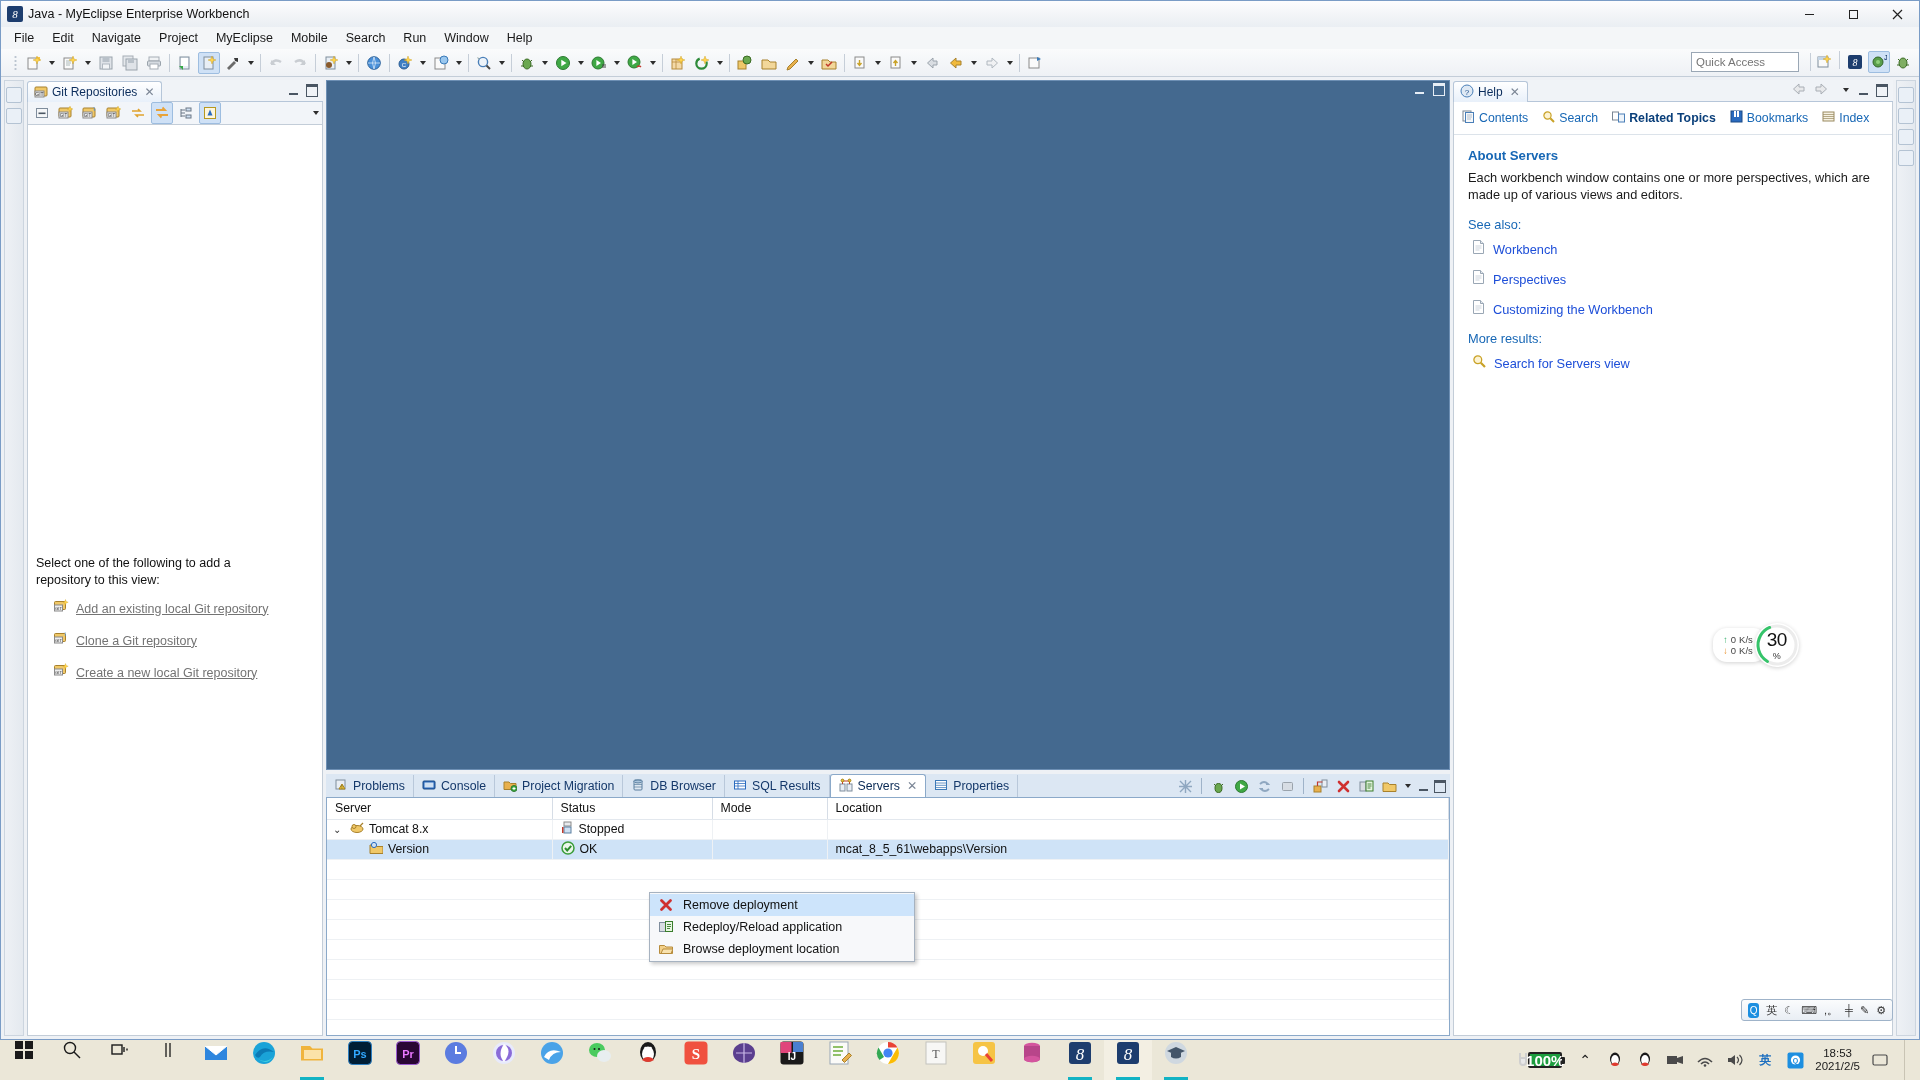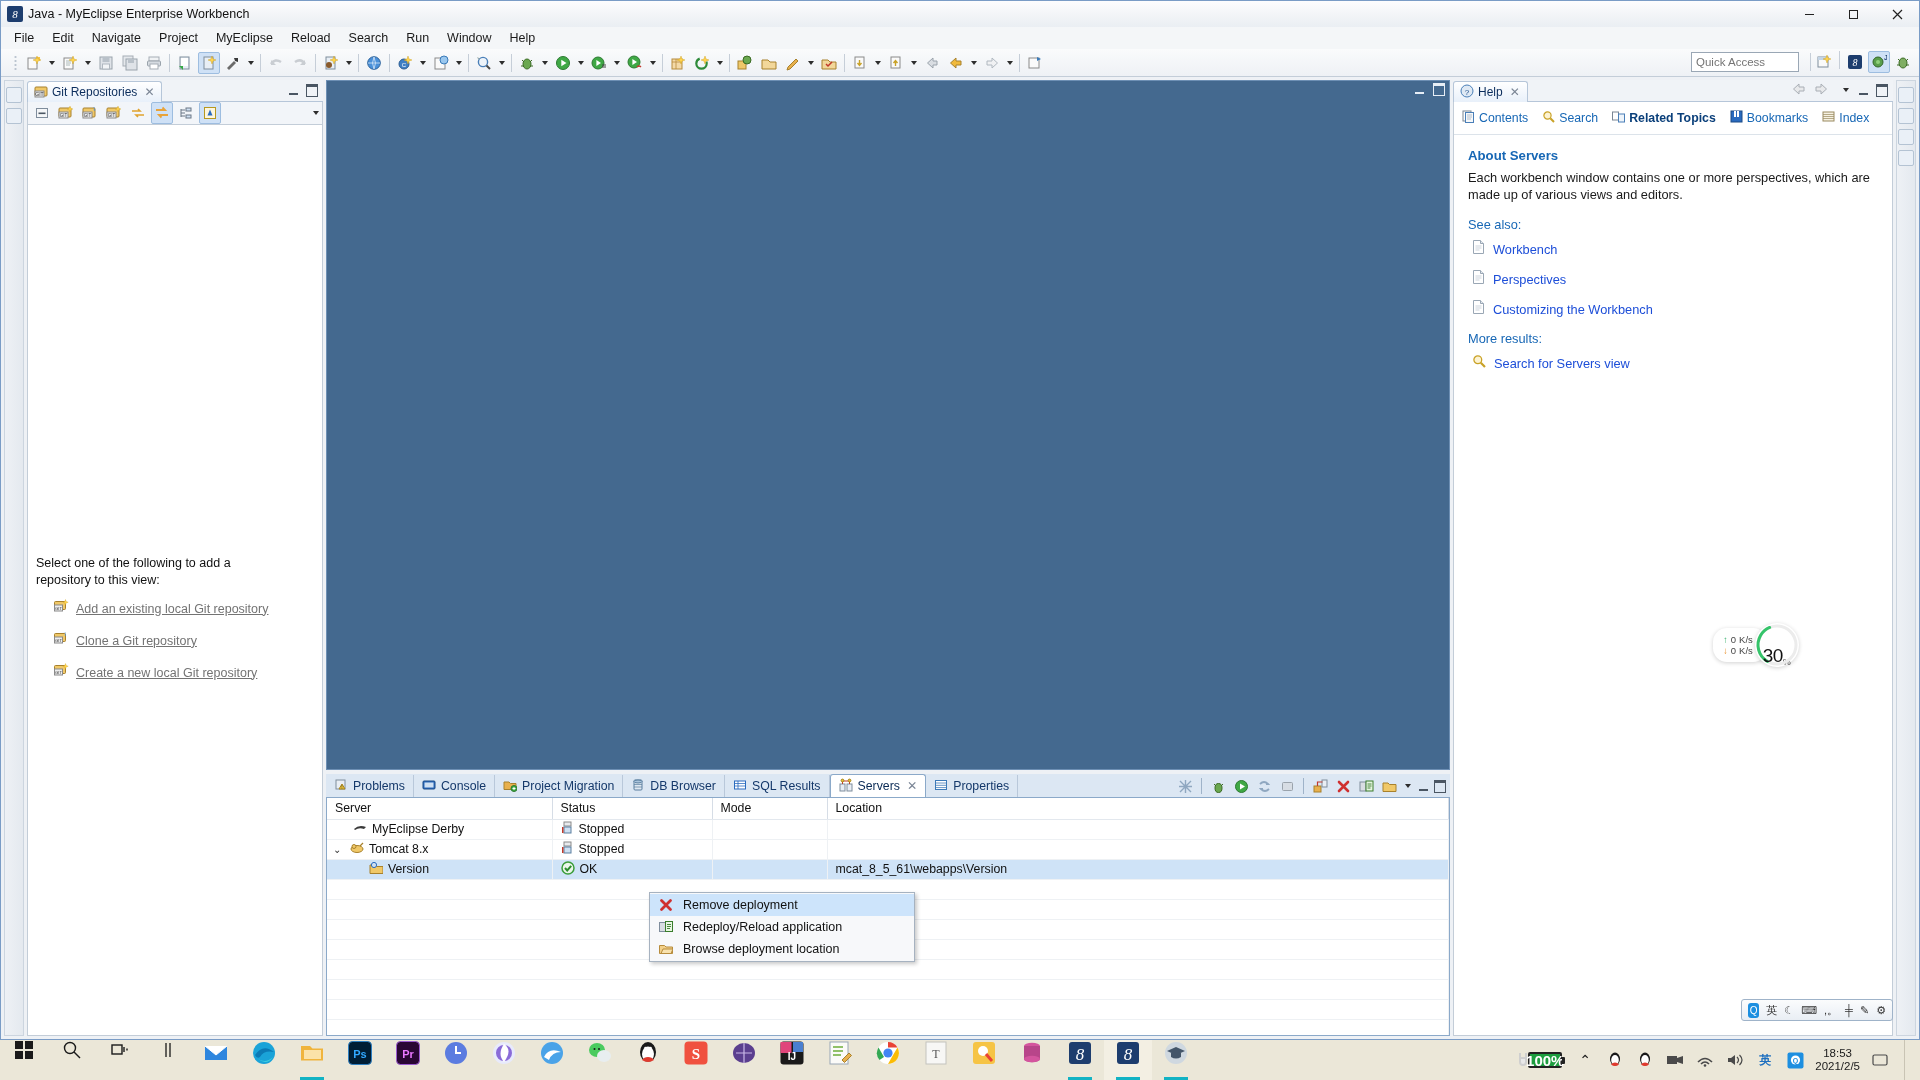--- a/index.html
+++ b/index.html
@@ -246,22 +246,23 @@
     padding: 0 14px 0 10px; box-shadow: 0 1px 4px rgba(0,0,0,.18);
     font-size: 9.5px; color:#444;
   }
   .nw-row { display:flex; align-items:center; gap:3px; line-height:11px;}
   .nw-up { color:#3cb371; }
   .nw-dn { color:#e8912f; }
   .nw-circle {
     width: 44px; height: 44px; border-radius: 50%;
     background: #fff; margin-left: -12px;
     box-shadow: 0 1px 4px rgba(0,0,0,.18);
-    display:flex; align-items:flex-end; justify-content:center;
+    display:flex; align-items:center; justify-content:center;
     position: relative;
+    flex-direction: column;
   }
   .nw-circle svg { position:absolute; left:0; top:0; }
   .nw-num { font-size: 19px; color:#111; position:relative; letter-spacing:-.5px;}
   .nw-pct { font-size: 9px; color:#333; }
 
   
   .imebar {
     position: absolute; left: 1740px; top: 998px; z-index: 60;
     height: 22px; width: 152px;
     background: linear-gradient(to bottom,#fbfcfd,#e9eef4);
@@ -335,21 +336,21 @@
       </div>
     </div>
   </div>
 
   <div class="menubar">
     <div class="menu-item">File</div>
     <div class="menu-item">Edit</div>
     <div class="menu-item">Navigate</div>
     <div class="menu-item">Project</div>
     <div class="menu-item">MyEclipse</div>
-    <div class="menu-item">Reload</div>
+    <div class="menu-item">Mobile</div>
     <div class="menu-item">Search</div>
     <div class="menu-item">Run</div>
     <div class="menu-item">Window</div>
     <div class="menu-item">Help</div>
   </div>
 
   <div class="toolbar">
     <div class="tb-grip"></div>
 
     <div class="tb-btn">
@@ -883,46 +884,20 @@
               </colgroup>
             <thead>
               <tr>
                 <th>Server</th>
                 <th>Status</th>
                 <th>Mode</th>
                 <th>Location</th>
               </tr>
             </thead>
             <tbody>
-              <tr>
-                <td style="padding-left:26px;">
-                  <span class="cell-ic">
-                    <span>
-                      <svg width="14" height="14">
-                          <path d="M1 8 q5 -5 12 -2 l-2 2 q-5 -2 -9 1 z" fill="#3a3a3a"></path>
-                        </svg>
-                    </span>
-                    <span>MyEclipse Derby</span>
-                  </span>
-                </td>
-                <td>
-                  <span class="cell-ic">
-                    <span>
-                      <svg width="13" height="13">
-                          <rect x="3" y="1" width="7" height="4" fill="#e8eaed" stroke="#8a8a8a"></rect>
-                          <rect x="3" y="6" width="7" height="6" fill="#cfe0f2" stroke="#5a7f9f"></rect>
-                          <rect x="1" y="6" width="1.5" height="6" fill="#c0392b"></rect>
-                        </svg>
-                    </span>
-                    <span>Stopped</span>
-                  </span>
-                </td>
-                <td></td>
-                <td></td>
-              </tr>
               <tr>
                 <td style="padding-left:6px;">
                   <span class="cell-ic">
                     <span class="twisty">⌄</span>
                     <span>
                       <svg width="14" height="14">
                           <ellipse cx="7" cy="8" rx="6" ry="3.5" fill="#f0c868" stroke="#a8812c"></ellipse>
                           <circle cx="4" cy="5.5" r="2" fill="#f0c868" stroke="#a8812c"></circle>
                           <path d="M10 5 l3 -3" stroke="#a8812c" stroke-width="1.2"></path>
                         </svg>

